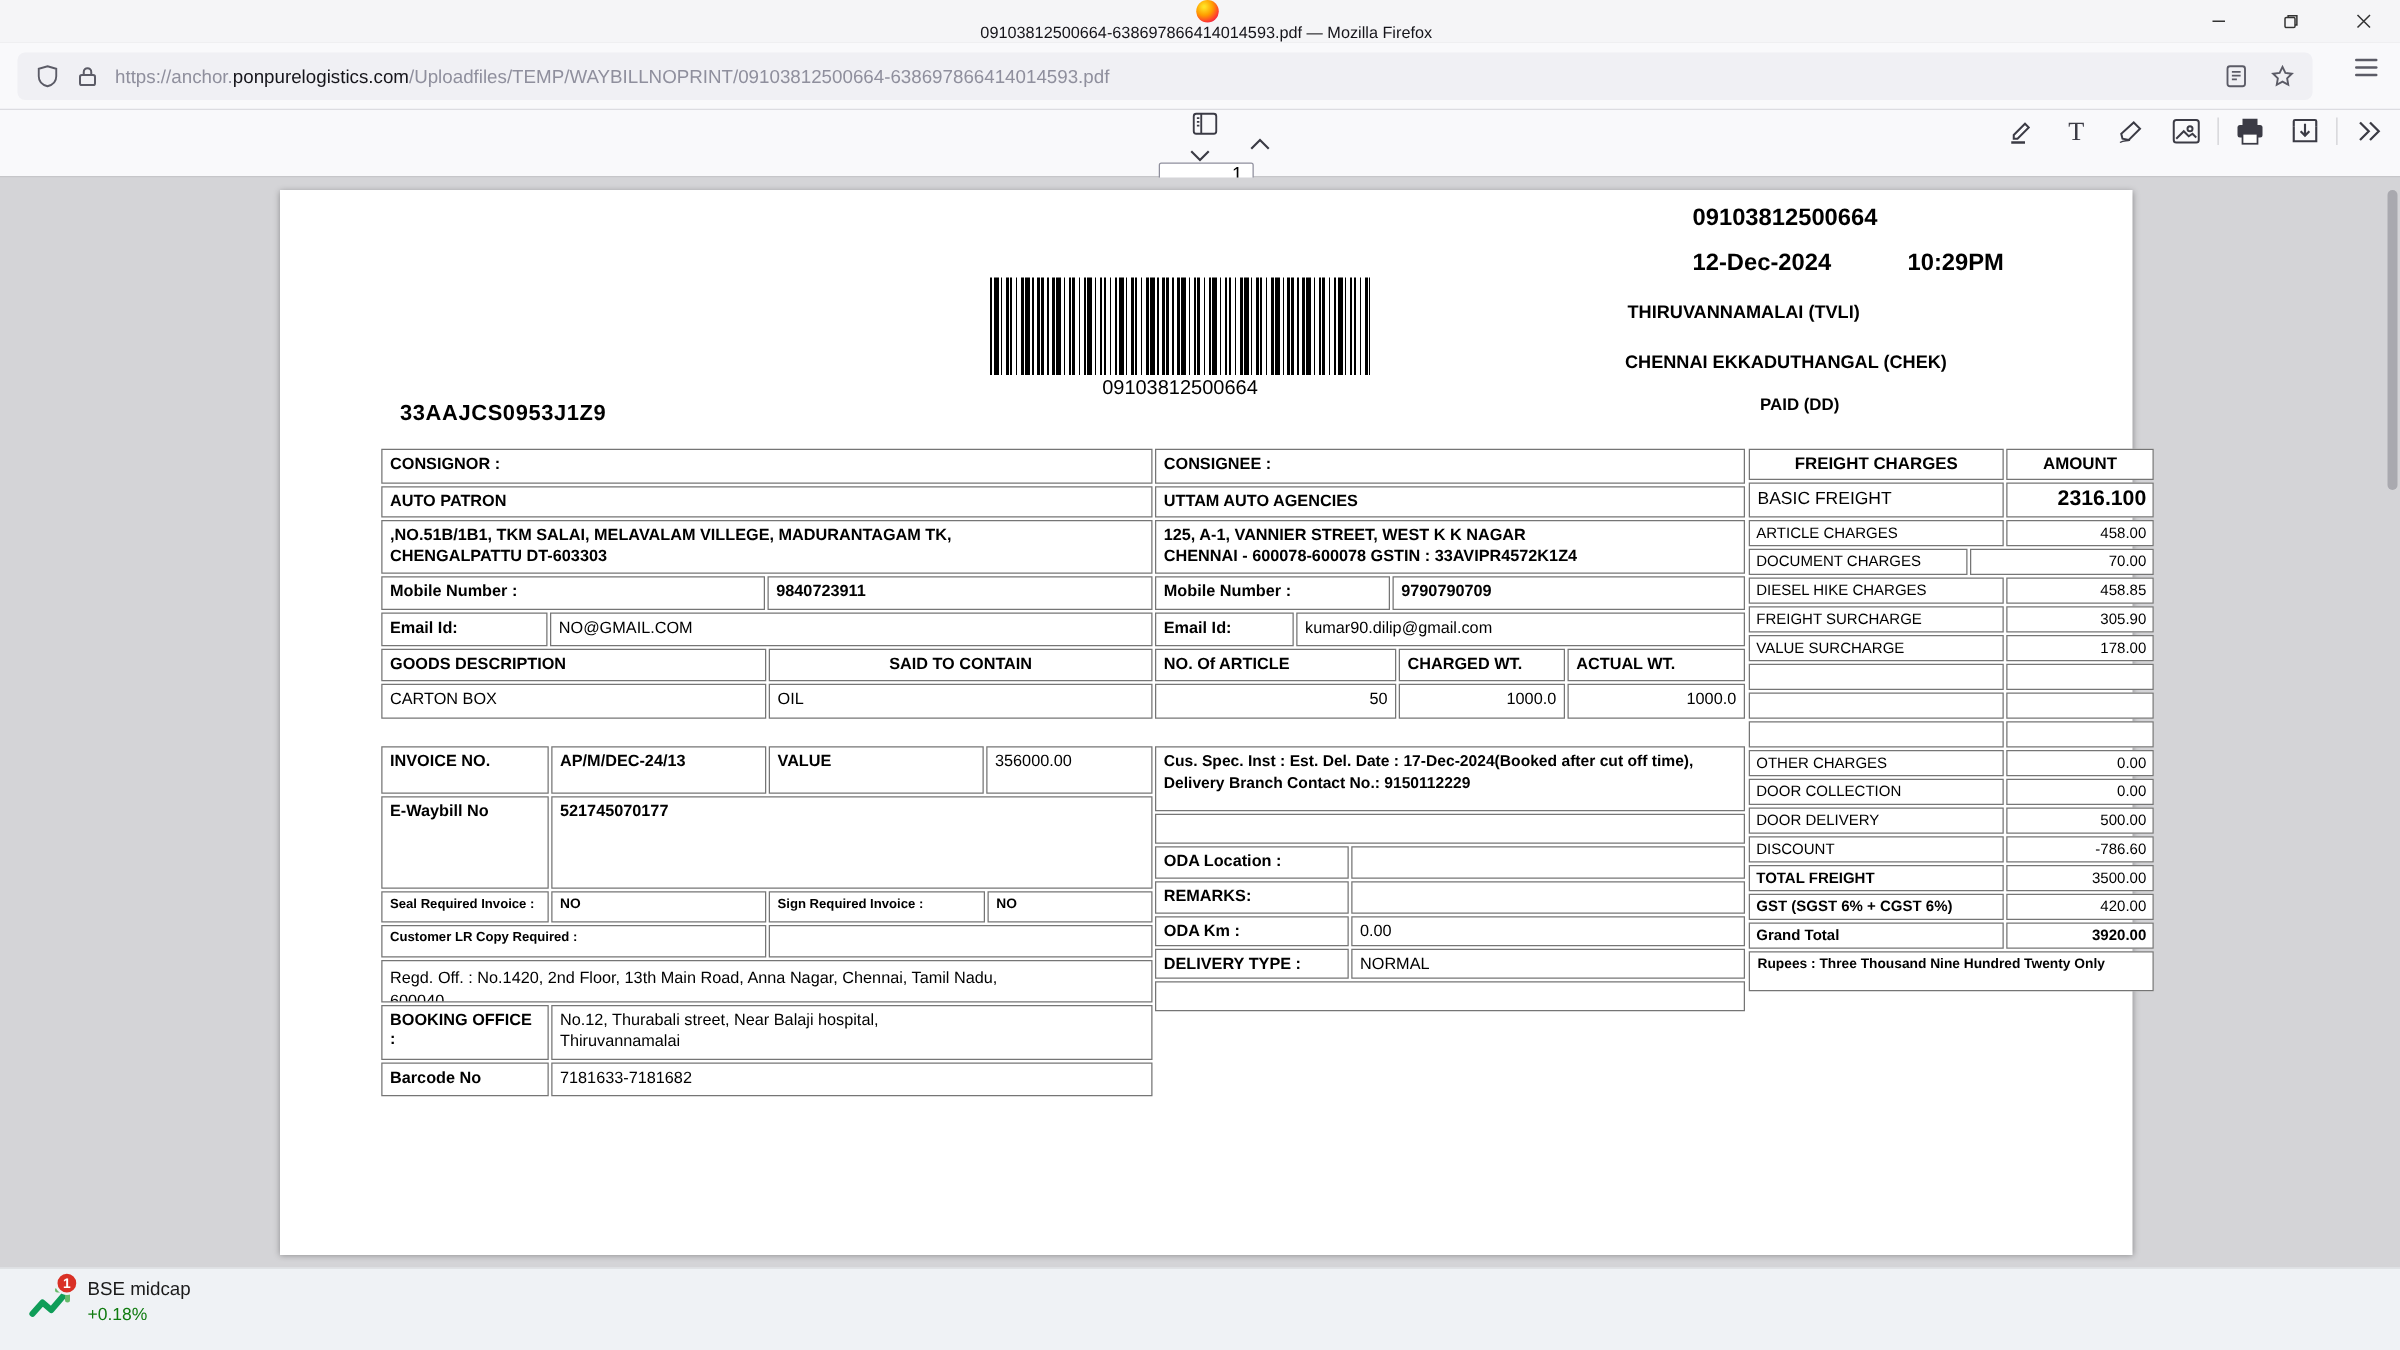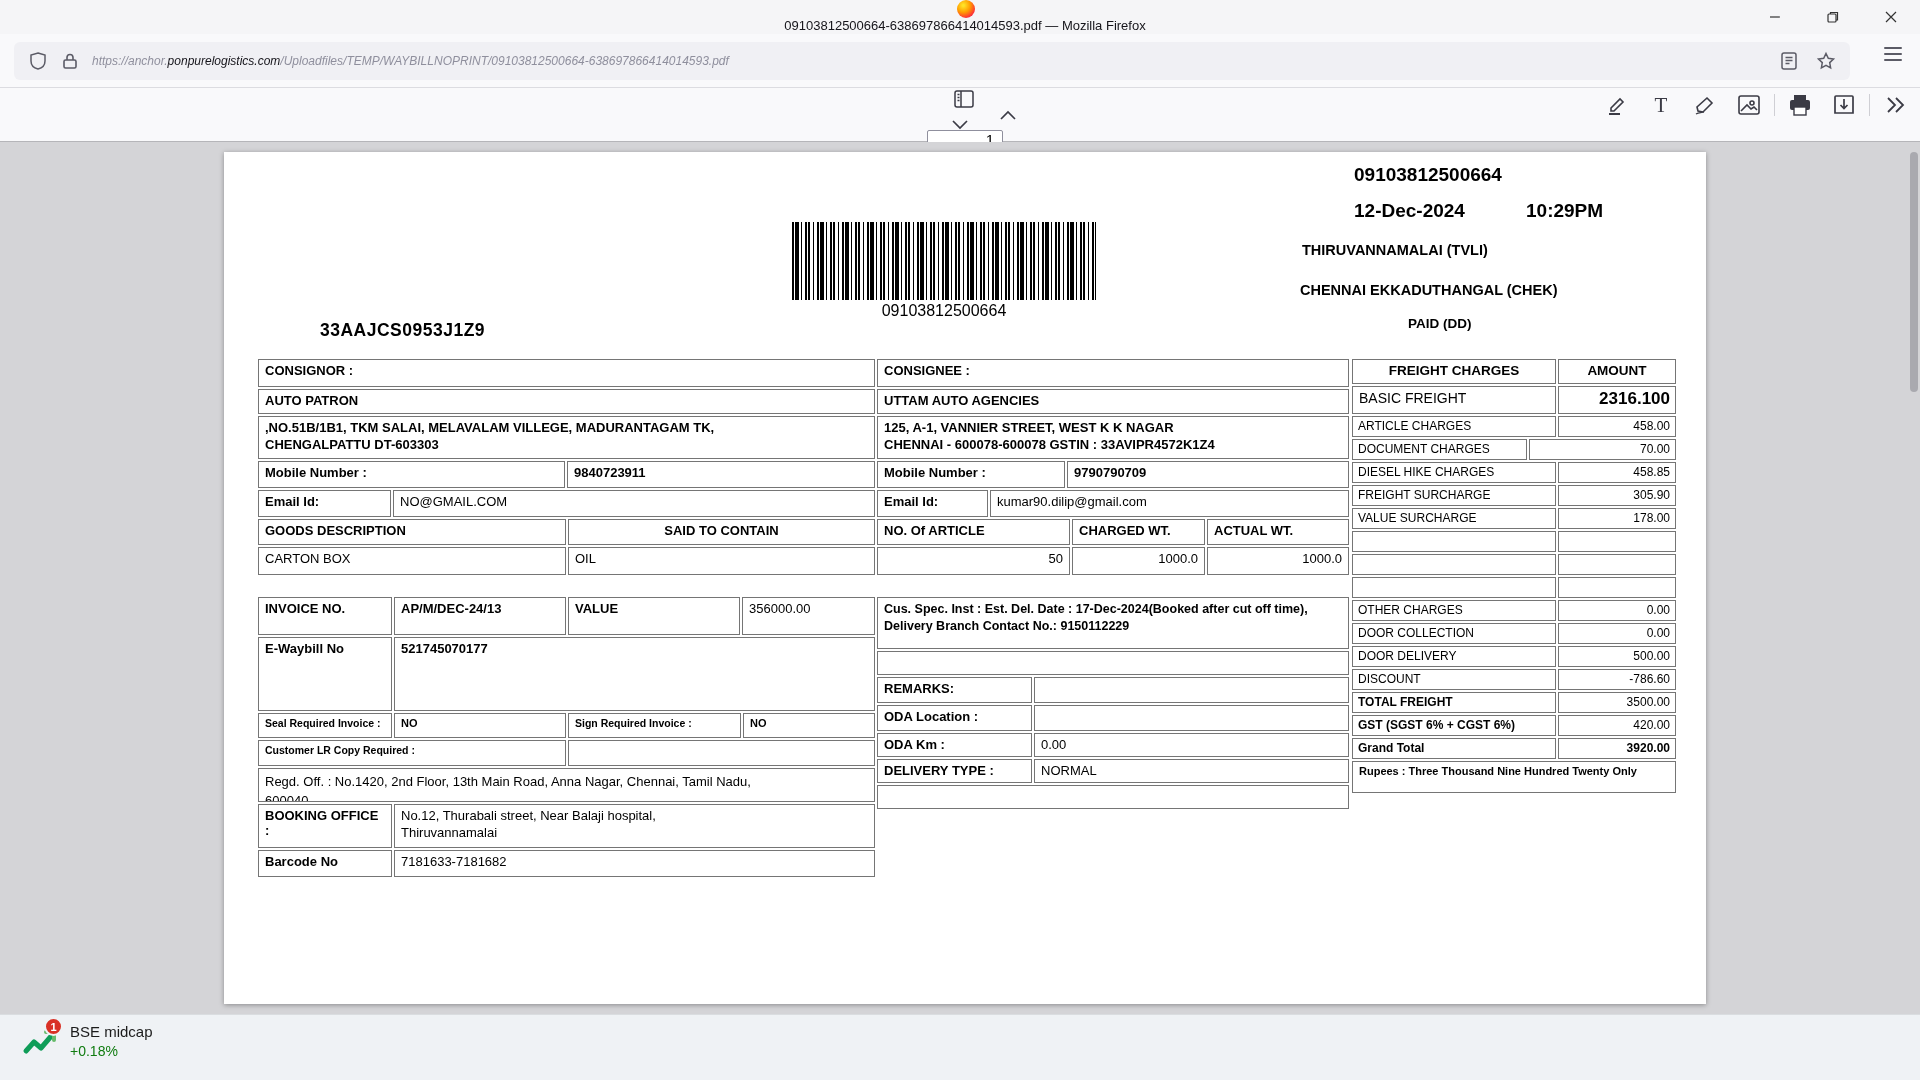--- a/index.html
+++ b/index.html
@@ -11,21 +11,21 @@
   .titlebar { left:0; top:0; width:1920px; height:34px; background:#f5f5f7; display:flex; align-items:center; }
   .fx-logo { width:18px; height:18px; border-radius:50%; margin-left:12px;
     background:radial-gradient(circle at 35% 30%, #ffe226 5%, #ff9d00 40%, #ff3b30 70%, #c6007e 100%); }
   .win-title { font-size:13px; color:#15141a; margin-left:10px; }
   .win-controls { position:absolute; right:0; top:0; height:34px; display:flex; }
   .win-btn { width:58px; height:34px; display:flex; align-items:center; justify-content:center; color:#333; }
   .navbar { left:0; top:34px; width:1920px; height:54px; background:#f9f9fb; border-bottom:1px solid #dcdce1; }
   .urlbar { position:absolute; left:14px; top:8px; width:1836px; height:38px; background:#f0f0f4; border-radius:6px;
     display:flex; align-items:center; }
   .urlbar .icon { color:#5b5b66; margin-left:14px; display:flex; }
-  .url-text { margin-left:14px; font-size:12px; color:#8f8f9d; white-space:nowrap; overflow:hidden; flex:1;font-style:italic; }
+  .url-text { margin-left:14px; font-size:15px; color:#8f8f9d; white-space:nowrap; overflow:hidden; flex:1; }
   .url-text .domain { color:#15141a; }
   .urlbar-right { display:flex; align-items:center; gap:18px; margin-right:14px; color:#5b5b66; }
   .menu-btn { position:absolute; right:18px; top:13px; display:flex; flex-direction:column; gap:4px; }
   .menu-btn span { width:18px; height:2px; background:#5b5b66; border-radius:1px; }
 
   
   .pdfbar { left:0; top:88px; width:1920px; height:54px; background:#f9f9fb; border-bottom:1px solid #b5b5b9;
     display:flex; align-items:center; color:#3b3b45; }
   .tool { display:flex; align-items:center; justify-content:center; width:34px; height:34px; }
   .vsep { width:1px; height:22px; background:#cfcfd4; margin:0 8px; }
@@ -40,21 +40,21 @@
   .scroll-thumb { position:absolute; right:2px; top:10px; width:8px; height:240px; background:#a9a9af; border-radius:4px; }
   .page { position:absolute; left:224px; top:10px; width:1482px; height:852px; background:#fff;
     box-shadow:0 1px 5px rgba(0,0,0,.35); color:#000; }
 
   .doc-b { font-weight:bold; }
   .hline { position:absolute; white-space:nowrap; font-weight:bold; }
   .barcode { position:absolute; left:568px; top:70px; width:304px; height:78px;
     background:repeating-linear-gradient(90deg,#000 0 2px,#fff 2px 3px,#000 3px 7px,#fff 7px 9px,#000 9px 10px,#fff 10px 13px,#000 13px 15px,#fff 15px 16px,#000 16px 18px,#fff 18px 21px,#000 21px 22px,#fff 22px 25px); }
   .barcode-text { position:absolute; left:568px; top:150px; width:304px; text-align:center; font-size:16px; }
 
-  .tcol { position:absolute; display:flex; flex-direction:column; }
+  .tcol { position:absolute; display:flex; flex-direction:column;margin-left:47px; }
   .trow { display:flex; gap:2px; margin-bottom:2px; }
   .cell { border:1px solid #757575; background:#fff; padding:3px 6px; overflow:hidden; font-size:13px; }
   .grow { flex:1; }
   .pre { white-space:pre-line; line-height:1.3; }
   .rt { text-align:right; }
   .ctr { text-align:center; }
   .sm { font-size:10.5px; }
   .amt { text-align:right; font-size:12px; padding:2px 5px; }
   .flabel { font-size:12px; padding:2px 5px; }
 
@@ -329,25 +329,25 @@
     </div>
 
     <div class="tcol" style="left:653px; top:445px; width:472px;">
       <div class="trow">
           <div class="cell grow doc-b" style="height:52px; font-size:12.5px; line-height:1.35">Cus. Spec. Inst : Est. Del. Date : 17-Dec-2024(Booked after cut off time), Delivery Branch Contact No.: 9150112229</div>
         </div>
       <div class="trow">
           <div class="cell grow" style="height:24px"></div>
         </div>
       <div class="trow" style="height:26px">
+        <div class="cell doc-b" style="width:155px">ODA Location :</div>
+        <div class="cell grow"></div>
+      </div>
+      <div class="trow" style="height:26px">
         <div class="cell doc-b" style="width:155px">REMARKS:</div>
-        <div class="cell grow"></div>
-      </div>
-      <div class="trow" style="height:26px">
-        <div class="cell doc-b" style="width:155px">ODA Location :</div>
         <div class="cell grow"></div>
       </div>
       <div class="trow" style="height:24px">
         <div class="cell doc-b" style="width:155px">ODA Km :</div>
         <div class="cell grow">0.00</div>
       </div>
       <div class="trow" style="height:24px">
         <div class="cell doc-b" style="width:155px">DELIVERY TYPE :</div>
         <div class="cell grow">NORMAL</div>
       </div>

